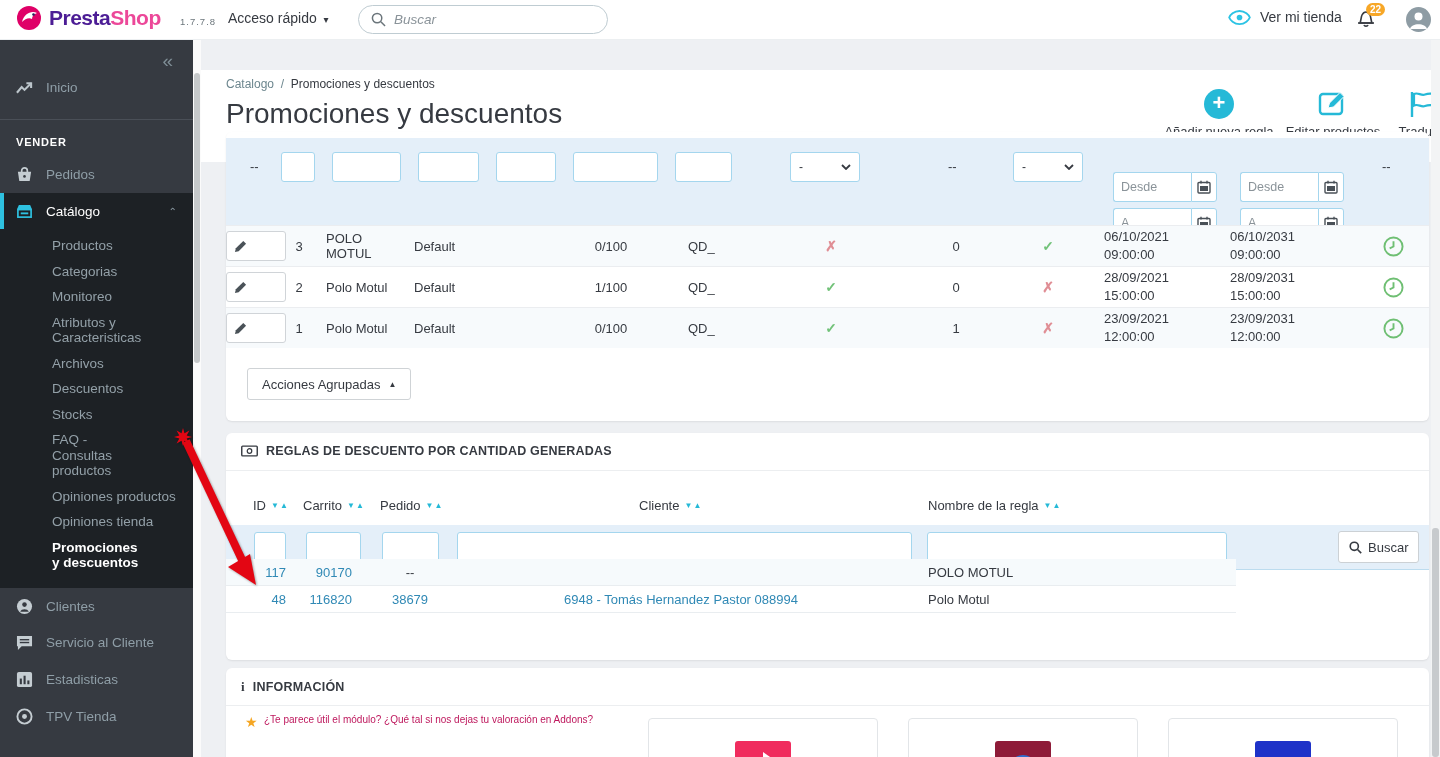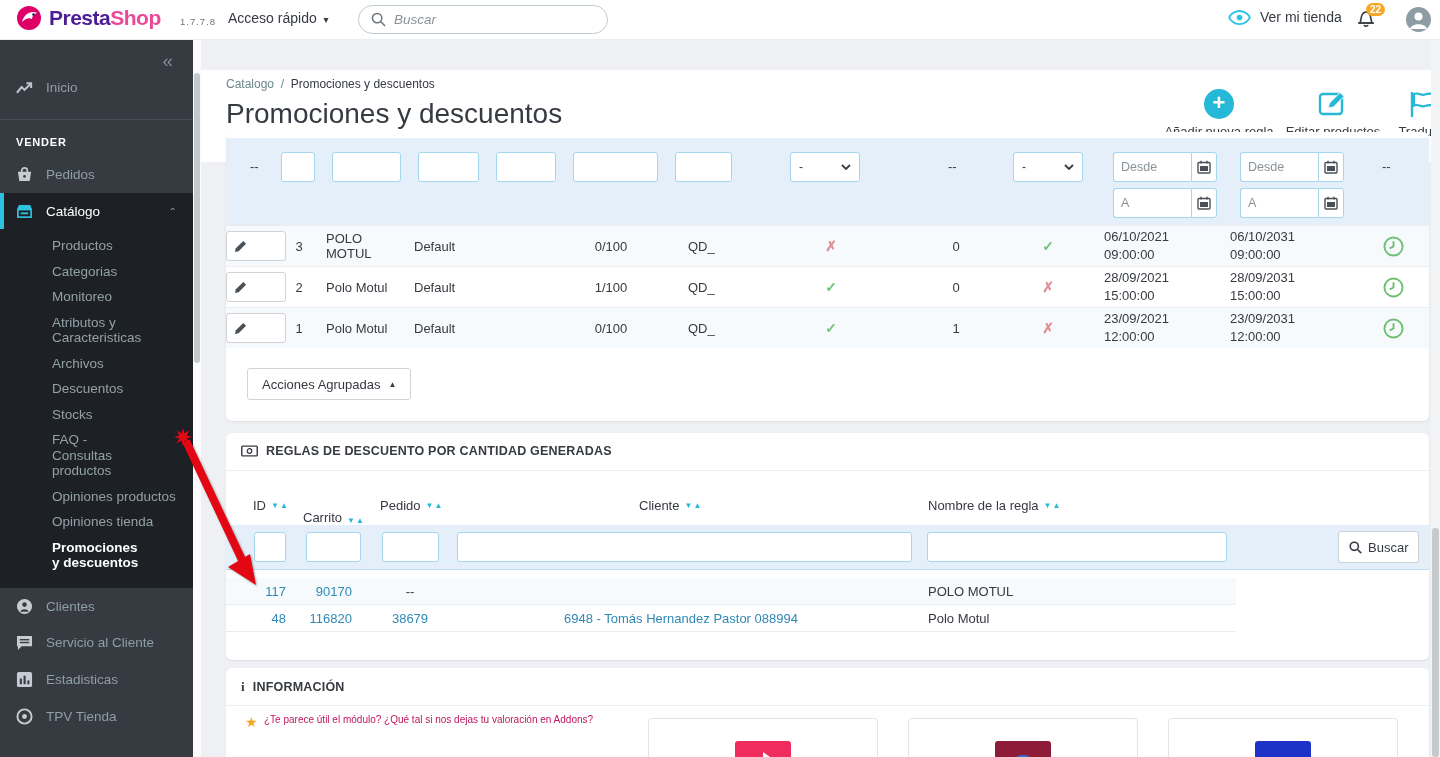--- a/index.html
+++ b/index.html
@@ -53,21 +53,21 @@
   .panel1 { left:226px; top:132px; width:1203px; height:289px; }
   .panel2 { left:226px; top:433px; width:1203px; height:227px; }
   .panel3 { left:226px; top:668px; width:1203px; height:140px; }
 
   
   .p1-filter { position:absolute; left:0; top:6px; width:100%; height:87px; background:#e4eff9; }
   .f-abs { position:absolute; }
   .f-dash { font-size:13px; color:#363a41; }
   .f-input { height:30px; background:#fff; border:1px solid #a4d6ee; border-radius:3px; outline:none; font-size:13px; padding:0 6px; font-family:"Liberation Sans",sans-serif; }
   .f-select { height:30px; background:#fff; border:1px solid #a4d6ee; border-radius:3px; display:flex; align-items:center; justify-content:space-between; padding:0 8px; font-size:12px; color:#363a41; cursor:pointer; }
-  .f-date { display:flex; }
+  .f-date { display:flex;margin-top:20px; }
   .f-date input { width:78px; height:30px; border:1px solid #a4d6ee; border-right:none; border-radius:3px 0 0 3px; outline:none; font-size:12.5px; color:#363a41; padding:0 7px; font-family:"Liberation Sans",sans-serif; }
   .f-date input::placeholder { color:#8a9399; }
   .f-date .cal-btn { width:26px; height:30px; background:#fff; border:1px solid #a4d6ee; border-radius:0 3px 3px 0; display:flex; align-items:center; justify-content:center; cursor:pointer; }
 
   
   .p1-rows { position:absolute; left:0; top:93px; width:100%; }
   .p1-row { position:relative; height:41px; border-top:1px solid #ebedf0; }
   .p1-row.tint { background:#f7fafc; }
   .cell { position:absolute; top:0; bottom:0; display:flex; align-items:center; font-size:13px; color:#363a41; }
   .cell.center { justify-content:center; }
@@ -78,21 +78,21 @@
   .rowbtn { position:absolute; top:5px; width:60px; height:30px; background:#fff; border:1px solid #d0d4d8; border-radius:3px; display:flex; align-items:center; padding-left:7px; cursor:pointer; }
   .bulk-btn { position:absolute; left:21px; top:236px; height:32px; background:#fff; border:1px solid #cfd3d6; border-radius:3px; font-size:13px; color:#363a41; padding:0 14px; display:flex; align-items:center; gap:8px; cursor:pointer; }
   .bulk-btn .caret { font-size:8px; }
 
   
   .panel-hd { position:absolute; left:15px; top:11px; display:flex; align-items:center; gap:8px; font-size:12.5px; font-weight:bold; color:#363a41; letter-spacing:.2px; }
   .panel-hd-divider { position:absolute; left:0; top:37px; width:100%; border-top:1px solid #eceef0; }
   .colhead { position:absolute; top:52px; height:40px; display:flex; align-items:center; font-size:13px; color:#363a41; gap:5px; }
   .sort-ic { color:#25b9d7; font-size:8px; letter-spacing:1px; cursor:pointer; }
   .p2-filter { position:absolute; left:0; top:92px; width:100%; height:45px; background:#e4eff9; border-bottom:1px solid #bcdcef; }
-  .p2-rows { position:absolute; left:0; top:145px; width:1010px;text-align:right; }
+  .p2-rows { position:absolute; left:0; top:126px; width:1010px;text-align:right; }
   .p2-row { position:relative; height:27px; border-bottom:1px solid #e9edf0; }
   .p2-row.tint { background:#f6fafc; }
   .cell.link { color:#3089b5; cursor:pointer; }
   .cell.right { justify-content:flex-end; }
   .search-btn { position:absolute; left:1112px; top:6px; height:32px; background:#fff; border:1px solid #ccd1d5; border-radius:3px; font-size:13px; color:#363a41; display:flex; align-items:center; gap:6px; padding:0 10px; cursor:pointer; }
 
   
   .info-glyph { font-weight:bold; font-size:13px; font-family:"Liberation Serif",serif; }
   .info-msg { position:absolute; left:38px; top:44px; width:335px; font-size:10px; color:#be185d; line-height:1.6; }
   .info-star { position:absolute; left:19px; top:46px; color:#f5a623; font-size:14px; }
@@ -446,21 +446,21 @@
       <circle cx="9" cy="6" r="2.4" fill="none" stroke="#363a41" stroke-width="1.3"></circle>
     </svg>
     <span>REGLAS DE DESCUENTO POR CANTIDAD GENERADAS</span>
   </div>
   <div class="panel-hd-divider"></div>
 
   <div class="colhead" style="left:27px;">
     <span>ID</span>
       <span class="sort-ic">▼▲</span>
   </div>
-  <div class="colhead" style="left:77px;align-items:flex-end;">
+  <div class="colhead" style="left:77px;">
     <span>Carrito</span>
       <span class="sort-ic">▼▲</span>
   </div>
   <div class="colhead" style="left:154px;">
     <span>Pedido</span>
       <span class="sort-ic">▼▲</span>
   </div>
   <div class="colhead" style="left:413px; width:110px; justify-content:flex-start;">
     <span>Cliente</span>
       <span class="sort-ic">▼▲</span>

